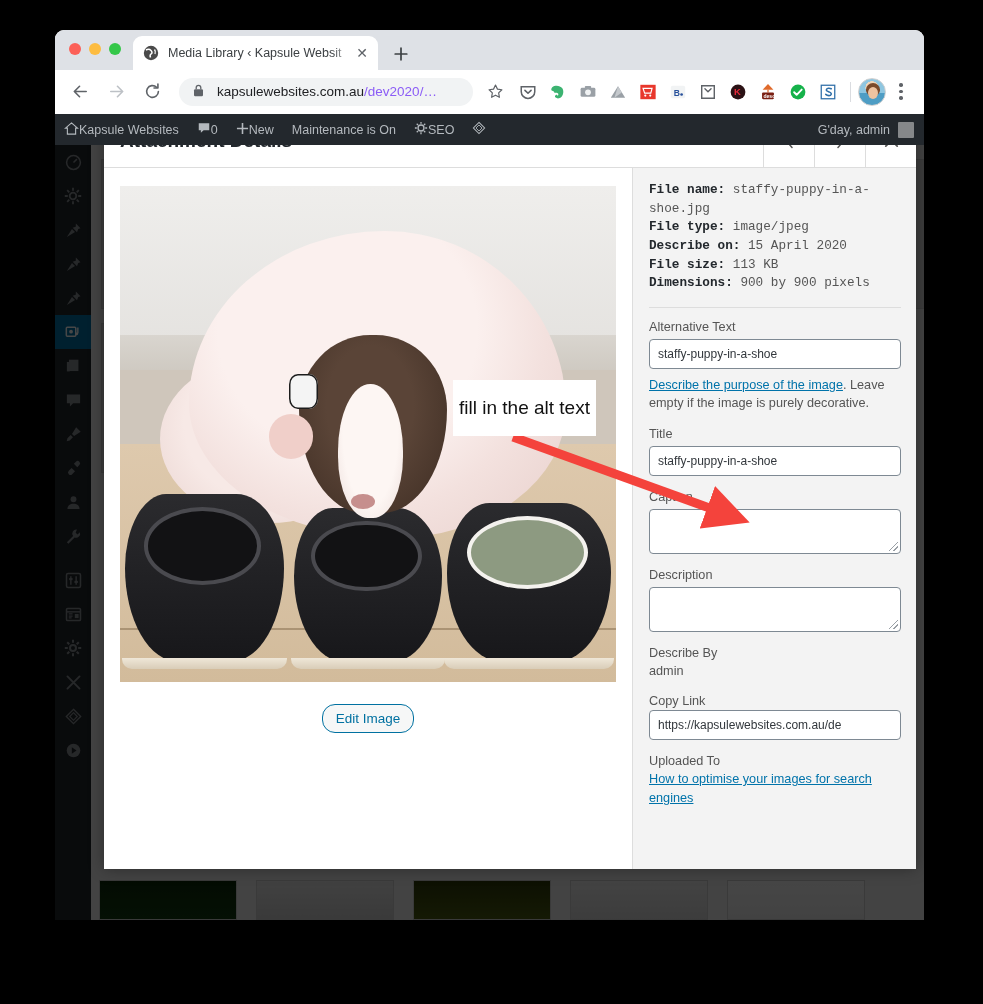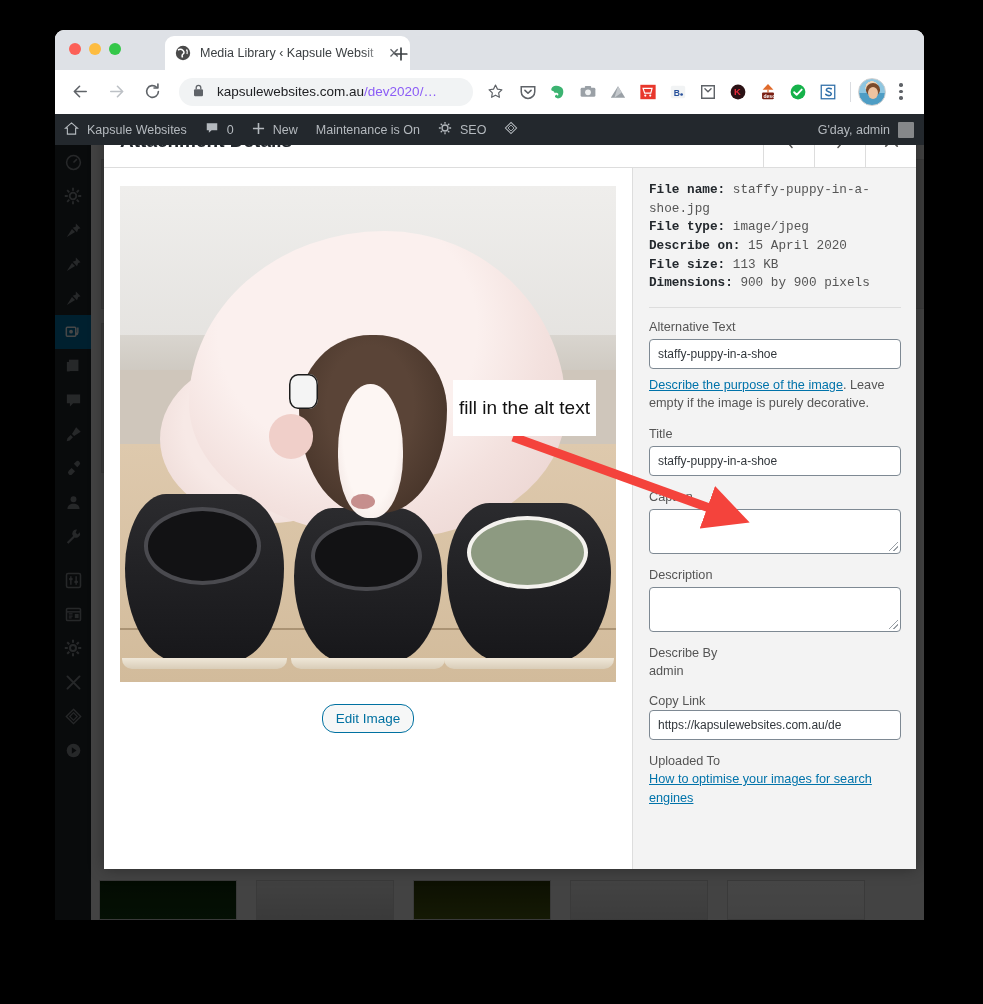--- a/index.html
+++ b/index.html
@@ -36,21 +36,20 @@
   .tl.yellow { background: #fdbc40; }
   .tl.green { background: #34c749; }
 
   #browser-tab {
     position: absolute; left: 78px; top: 6px;
     width: 245px; height: 34px;
     background: #ffffff;
     border-radius: 9px 9px 0 0;
     display: flex; align-items: center;
     padding: 0 8px 0 10px;
-    margin-left: 32px;
   }
   #browser-tab .favicon {
     width: 16px; height: 16px; flex: 0 0 16px;
     margin-right: 9px;
   }
   #browser-tab .tab-title {
     flex: 1 1 auto;
     font-size: 12.5px;
     color: #3c4043;
     white-space: nowrap;
@@ -153,21 +152,21 @@
   
   #wp-adminbar {
     position: relative;
     height: 31px;
     background: #23282d;
     display: flex; align-items: center;
     color: #b4b9be;
     font-size: 12.5px;
   }
   .ab-item {
-    display: flex; align-items: center; gap: 8px;
+    display: flex; align-items: center; gap: 0;
     padding: 0 9px; height: 31px;
     color: #b4b9be;
     white-space: nowrap;
   }
   .ab-right { margin-left: auto; display: flex; align-items: center; }
   .ab-avatar {
     width: 16px; height: 16px; background: #86888a;
     margin-left: 8px; margin-right: 10px;
     border-radius: 1px;
   }

